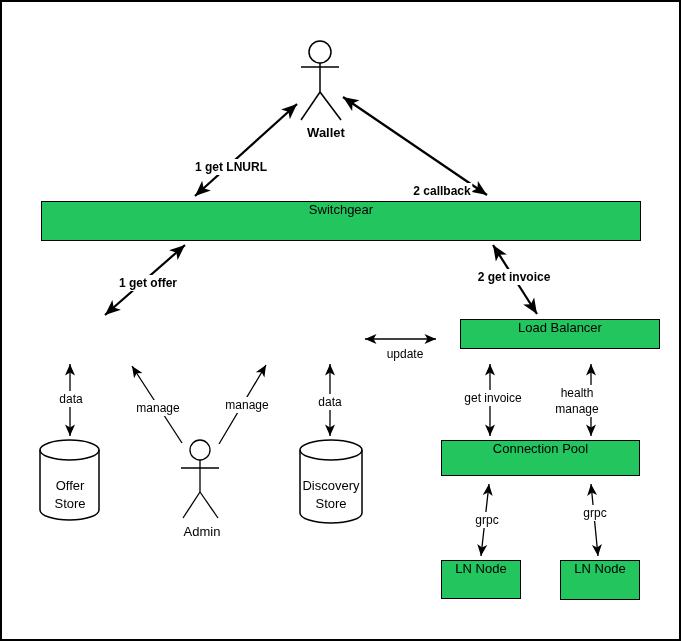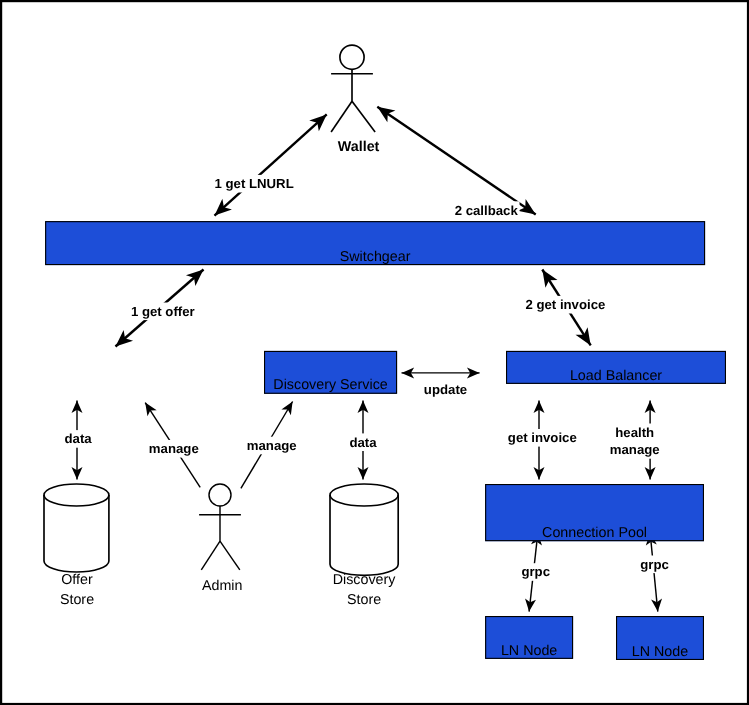--- a/index.html
+++ b/index.html
@@ -14,48 +14,48 @@
   .frame{
     position:absolute;left:0;top:0;right:0;bottom:0;
     border:2px solid #000;
     pointer-events:none;
   }
   svg.wires{position:absolute;left:0;top:0;}
   .node{
     position:absolute;
     box-sizing:border-box;
     border:1.5px solid #000;
-    background:#1d4ed8;
-    display:flex;align-items:flex-end;justify-content:center;
+    background:#22c55e;
+    display:flex;align-items:flex-start;justify-content:center;
     font-size:13px;line-height:15px;
     text-align:center;
     white-space:nowrap;
   }
   .node-label{display:block;}
   .free-label{
     position:absolute;
     transform:translate(-50%,-50%);
     font-size:13px;line-height:16px;
     text-align:center;white-space:nowrap;
   }
   .edge-label{
     position:absolute;
     transform:translate(-50%,-50%);
     font-size:12px;line-height:16px;
     background:#ffffff;
     padding:0 2px;
-    text-align:center;white-space:nowrap;font-weight:bold;
+    text-align:center;white-space:nowrap;
   }
   .edge-label.bold{font-weight:bold;}
   .edge-label .line{display:block;}
   .store-label{
     position:absolute;
     transform:translate(-50%,-50%);
     font-size:13px;line-height:18px;
-    text-align:center;white-space:nowrap;margin-top:41px;
+    text-align:center;white-space:nowrap;
   }
   .store-label span{display:block;}
 </style>
 </head>
 <body>
 
 <div class="canvas">
 
   <svg class="wires" width="681" height="641" viewBox="0 0 681 641">
     <defs>
@@ -111,29 +111,26 @@
       <path d="M300,450 A31,10 0 0 1 362,450 L362,513 A31,10 0 0 1 300,513 Z" fill="#ffffff"></path>
       <path d="M300,450 A31,10 0 0 0 362,450" fill="none"></path>
     </g>
   </svg>
 
   <div class="node" style="left:41px;top:201px;width:600px;height:40px;">
     <span class="node-label">Switchgear</span>
   </div>
 
 
-  <div class="node" style="left:240px;top:319px;width:121px;height:39px;">
-    <span class="node-label">Discovery Service</span>
-  </div>
 
   <div class="node" style="left:460px;top:319px;width:200px;height:30px;">
     <span class="node-label">Load Balancer</span>
   </div>
 
-  <div class="node" style="left:441px;top:440px;width:199px;height:52px;">
+  <div class="node" style="left:441px;top:440px;width:199px;height:36px;">
     <span class="node-label">Connection Pool</span>
   </div>
 
   <div class="node" style="left:441px;top:560px;width:80px;height:39px;">
     <span class="node-label">LN Node</span>
   </div>
 
   <div class="node" style="left:560px;top:560px;width:80px;height:40px;">
     <span class="node-label">LN Node</span>
   </div>

